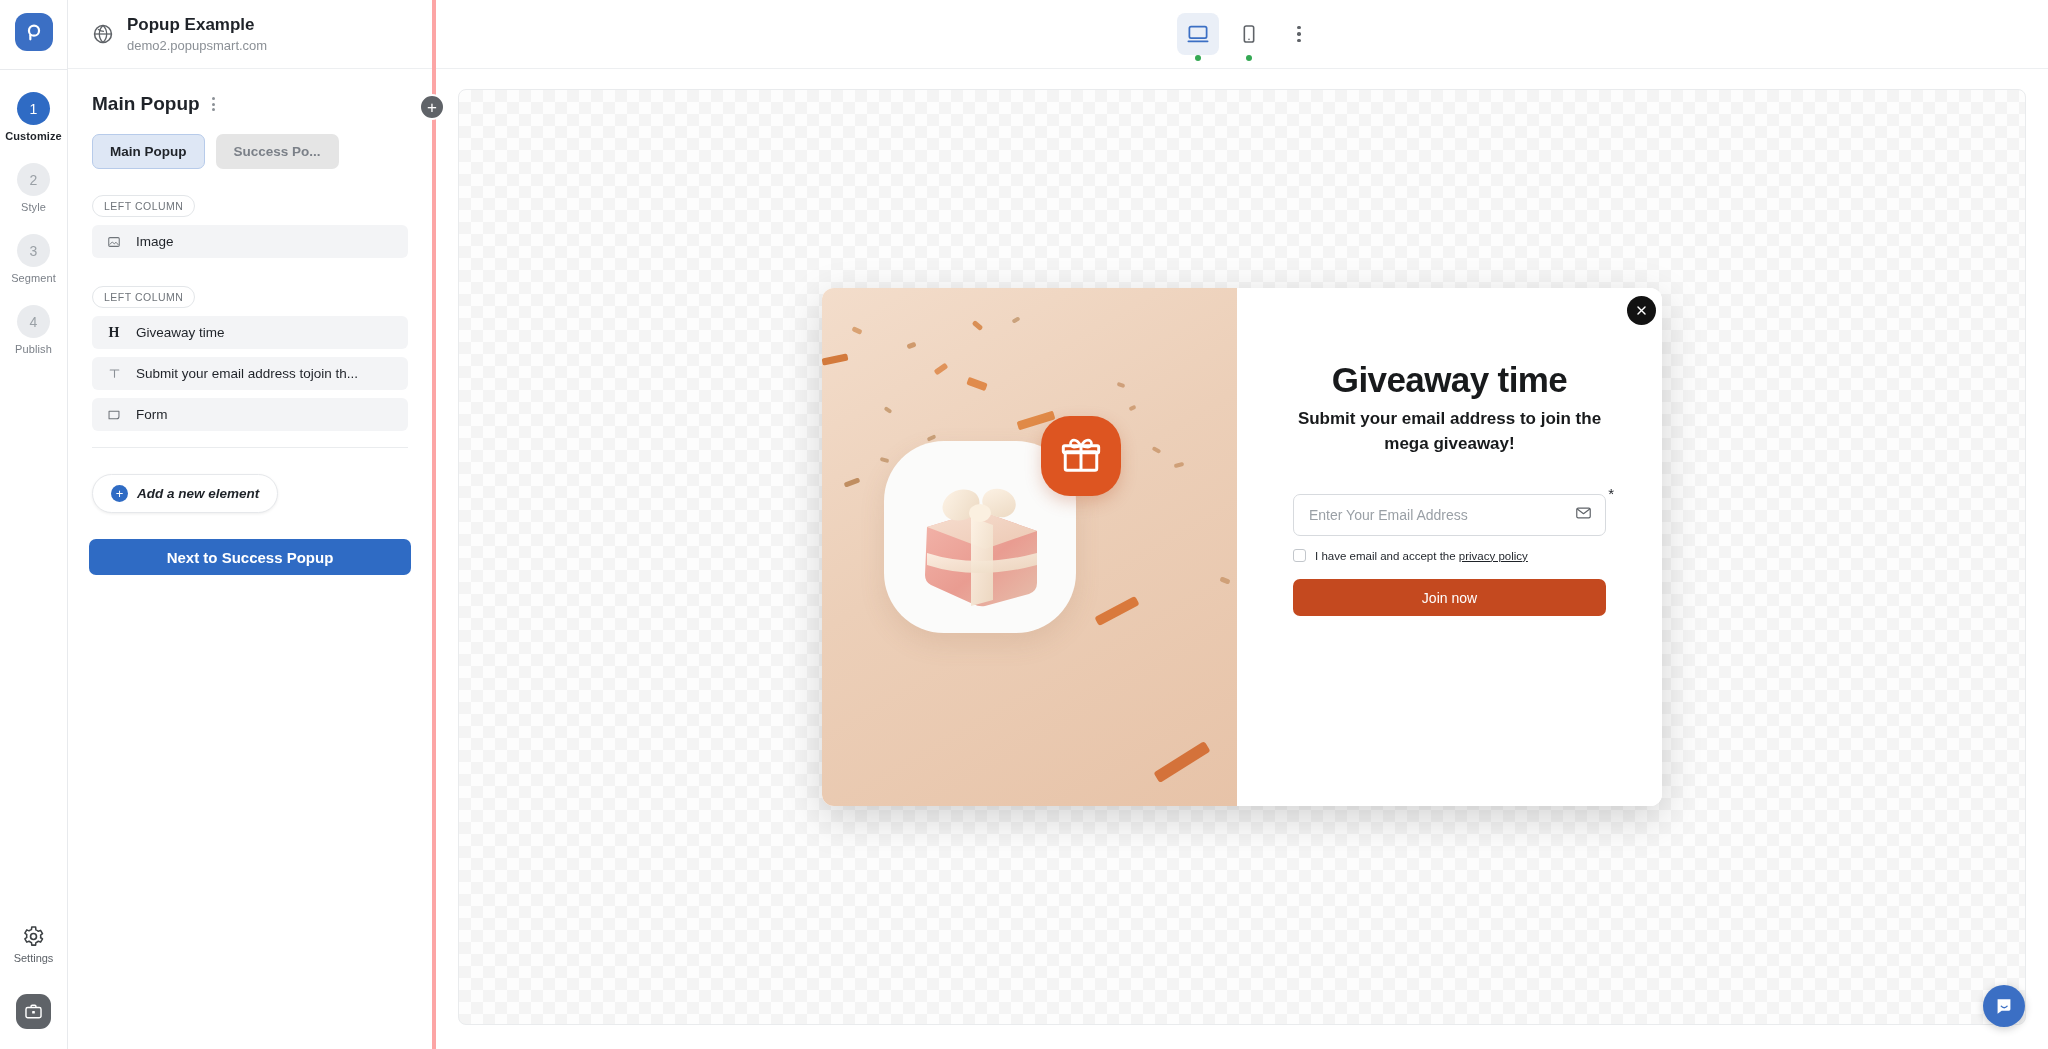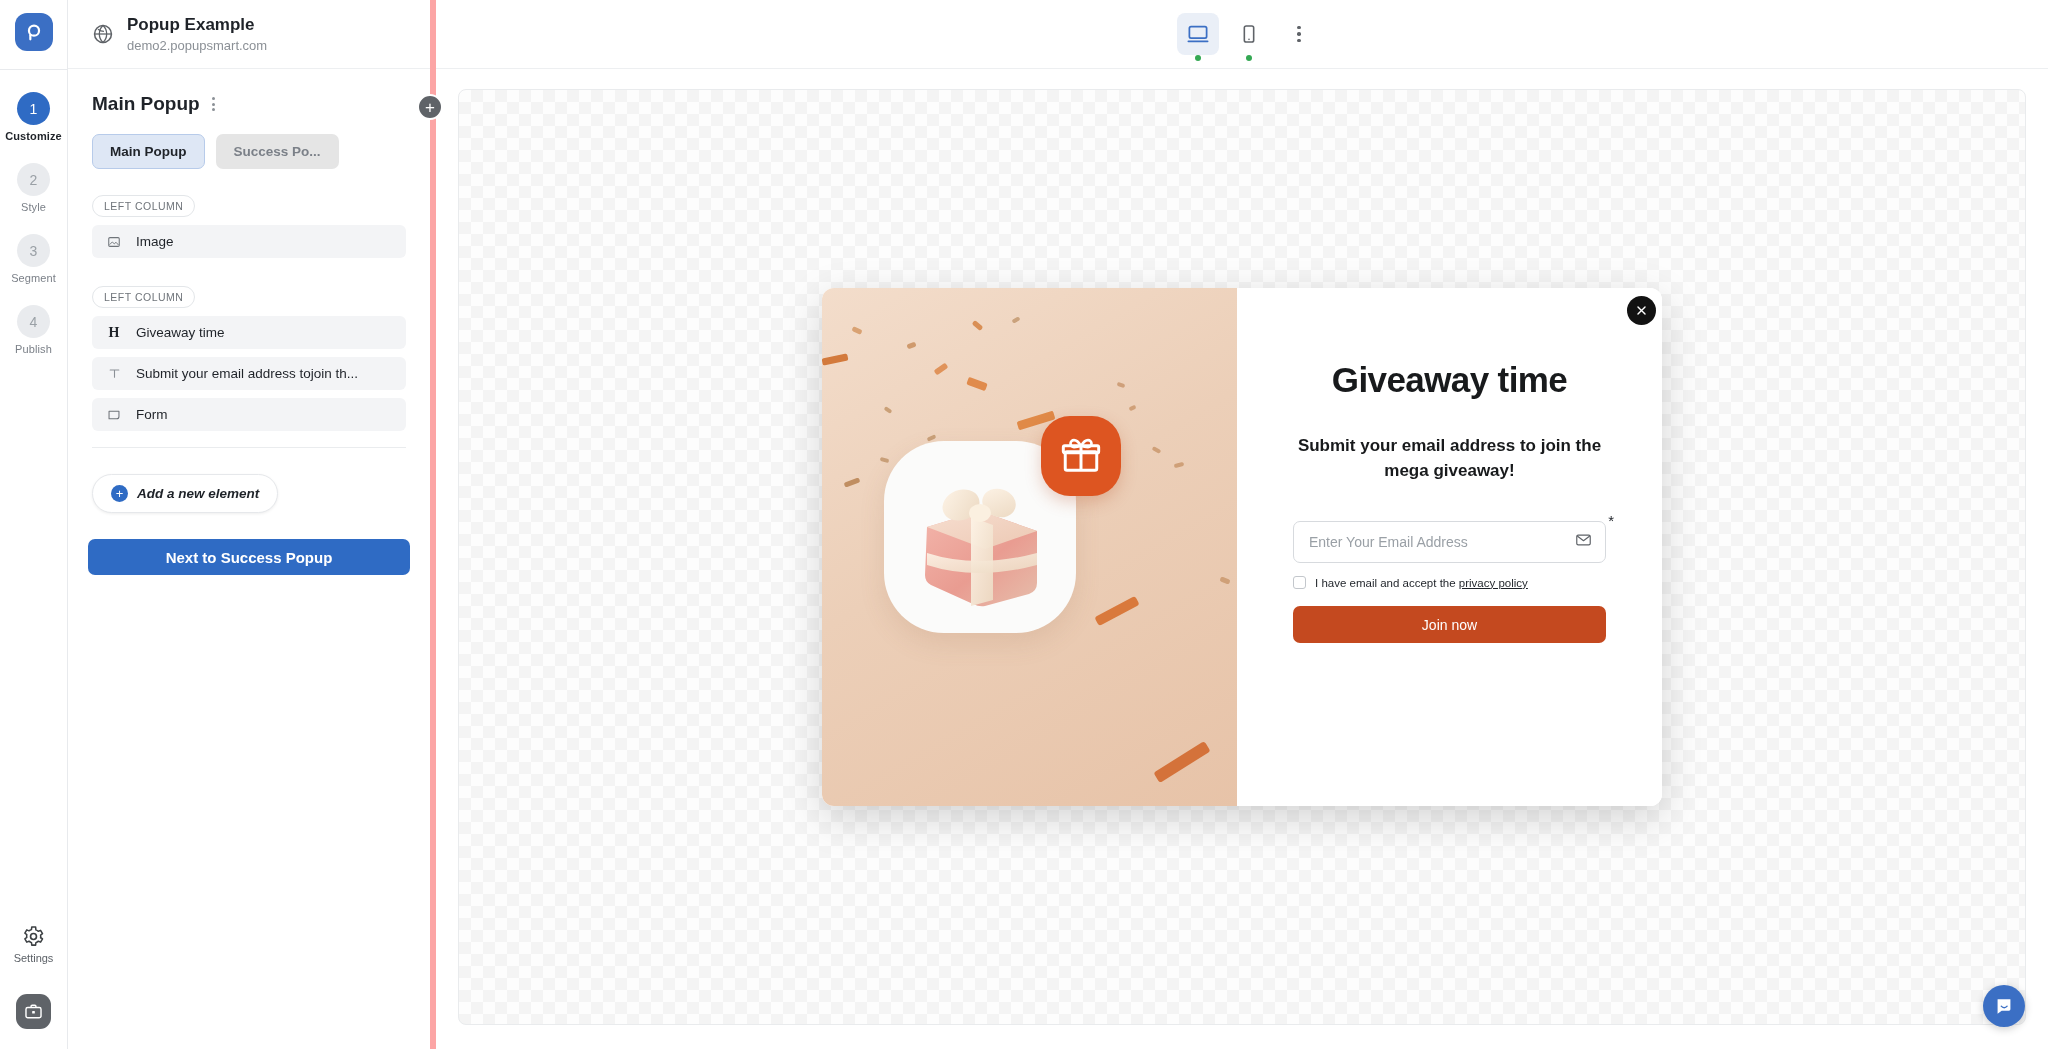--- a/index.html
+++ b/index.html
@@ -45,21 +45,21 @@
   .rail-settings { display: flex; flex-direction: column; align-items: center; cursor: pointer; margin-bottom: 30px; }
   .rail-settings .lbl { font-size: 11px; color: #5c6167; margin-top: 4px; }
   .rail-case {
     width: 35px; height: 35px; border-radius: 11px; background: #5f6368;
     display: flex; align-items: center; justify-content: center; cursor: pointer;
   }
 
   
   .panel {
     width: 368px; flex: 0 0 368px; height: 1049px;
-    background: #ffffff; border-right: 6px solid #fca5a5;
+    background: #ffffff; border-right: 4px solid #fca5a5;
     position: relative;
   }
   .panel-top {
     height: 69px; display: flex; align-items: center; padding: 0 0 0 24px;
     border-bottom: 1px solid #edeff1;
   }
   .globe-ico { margin-right: 13px; display: flex; align-items: center; }
   .site-title { font-size: 17px; font-weight: 700; color: #1f2329; line-height: 1.2; }
   .site-url { font-size: 13px; color: #8b9096; margin-top: 2px; }
 
@@ -185,21 +185,21 @@
   }
 
   .popup-right {
     flex: 1; background: #ffffff;
     display: flex; flex-direction: column; align-items: center;
     padding: 72px 56px 0 56px;
   }
   .pp-title { font-size: 35px; font-weight: 800; color: #181a1c; letter-spacing: -.6px; text-align: center; }
   .pp-sub {
     font-size: 17px; font-weight: 700; color: #181a1c; text-align: center;
-    line-height: 1.45; margin-top: 34px; max-width: 310px;
+    line-height: 1.45; margin-top: 7px; max-width: 310px;
   }
   .pp-form { width: 313px; margin-top: 38px; position: relative; }
   .email-wrap { position: relative; }
   .email-inp {
     width: 100%; height: 42px; border: 1px solid #d7dade; border-radius: 7px;
     padding: 0 44px 0 15px; font-size: 14px; color: #9aa0a6;
     font-family: "Liberation Sans", sans-serif; background: #fff; outline: none;
   }
   .email-inp::placeholder { color: #9aa0a6; }
   .mail-ico { position: absolute; right: 14px; top: 50%; transform: translateY(-50%); color: #5f6368; }

